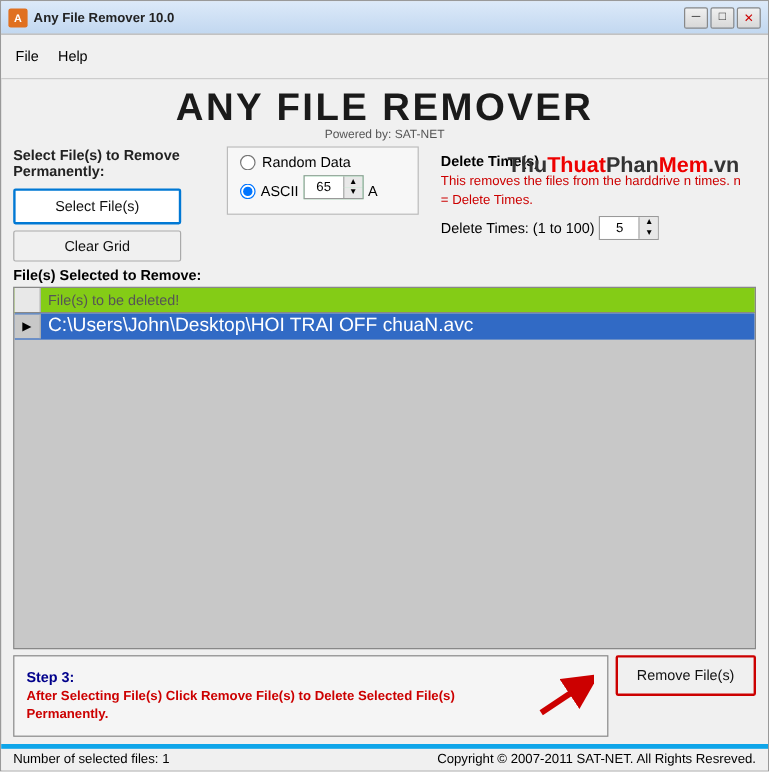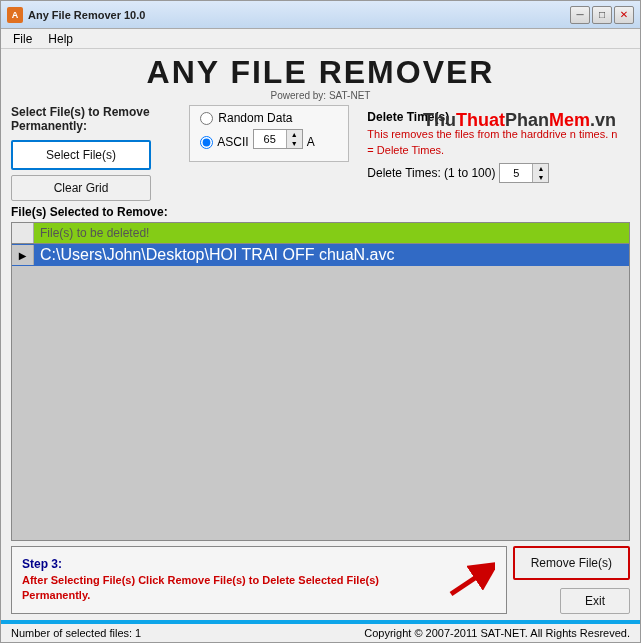--- a/index.html
+++ b/index.html
@@ -62,21 +62,21 @@
       display: flex;
       align-items: center;
       justify-content: center;
       font-size: 10px;
       color: #333;
       border-radius: 2px;
     }
     .title-btn.close { color: #c00; }
     .menu-bar {
       background: #f0f0f0;
-      height: 20px;
+      height: 37px;
       display: flex;
       align-items: center;
       padding: 0 4px;
       border-bottom: 1px solid #ccc;
       flex-shrink: 0;
     }
     .menu-item {
       padding: 2px 8px;
       font-size: 12px;
       cursor: pointer;
@@ -508,21 +508,20 @@
                 <marker id="arrowhead" markerWidth="6" markerHeight="6" refX="3" refY="3" orient="auto">
                   <polygon points="0 0, 6 3, 0 6" fill="#cc0000"></polygon>
                 </marker>
               </defs>
               <line x1="4" y1="38" x2="40" y2="14" stroke="#cc0000" stroke-width="5" marker-end="url(#arrowhead)"></line>
             </svg>
           </div>
         </div>
         <div class="action-buttons">
           <button class="btn-remove-files">Remove File(s)</button>
-          <button class="btn-exit">Exit</button>
         </div>
       </div>
     </div>
   </div>
 
   <div class="status-bar">
     <span>Number of selected files:  1</span>
     <span>Copyright © 2007-2011 SAT-NET. All Rights Resreved.</span>
   </div>
 </div>

